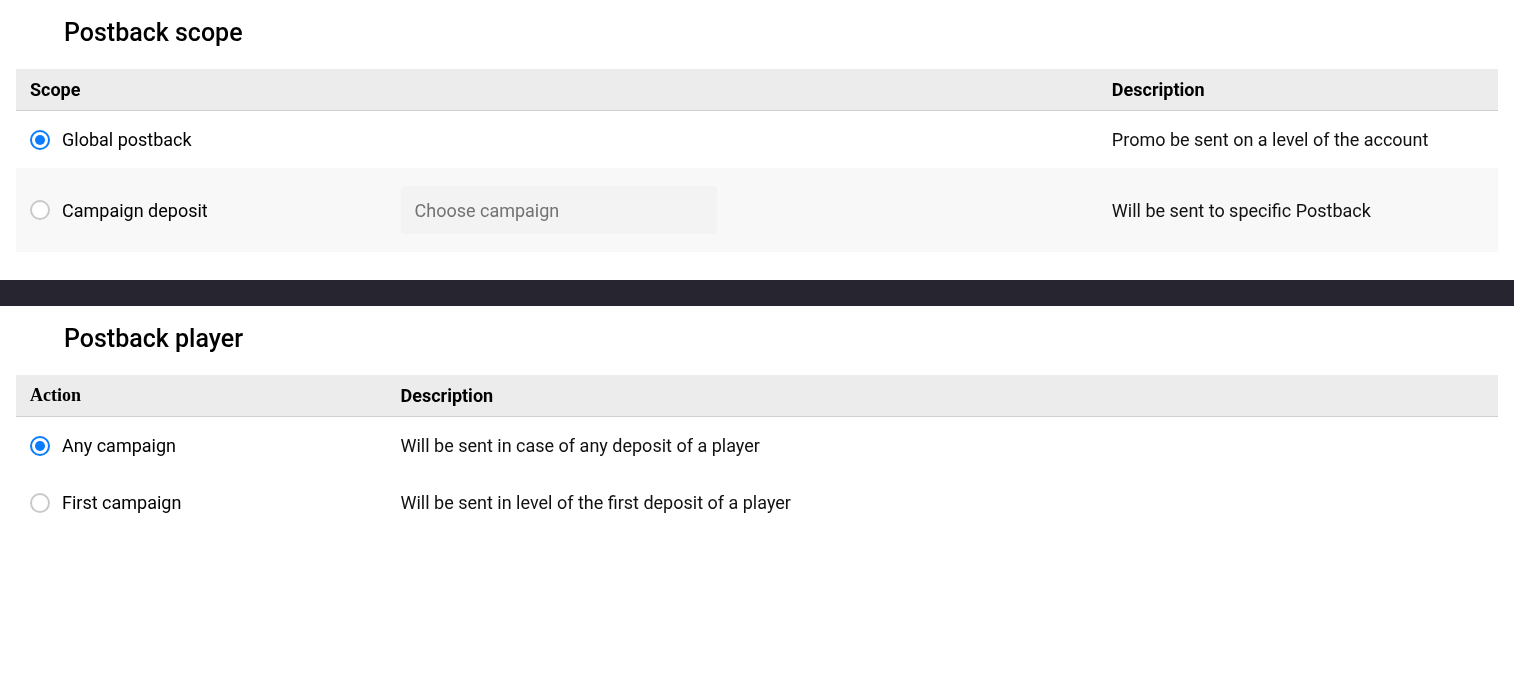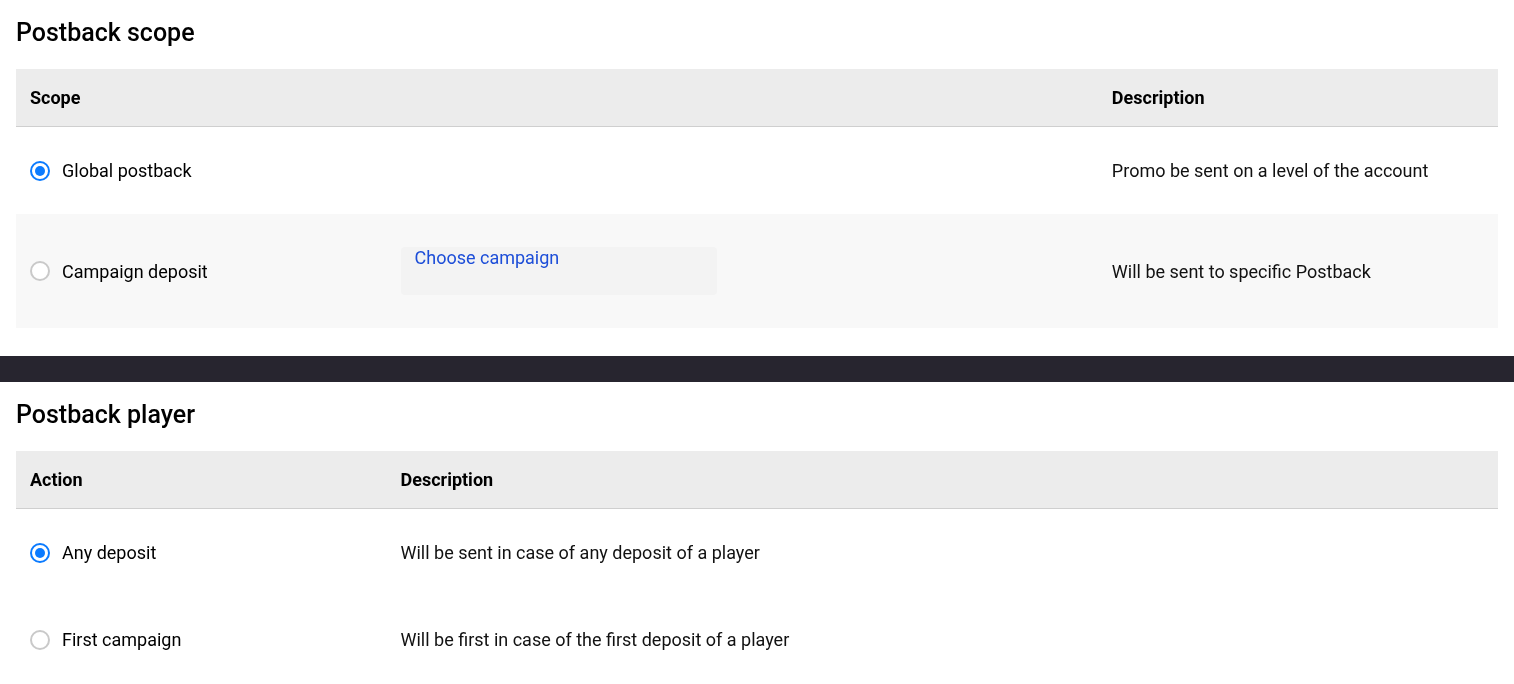--- a/index.html
+++ b/index.html
@@ -11,50 +11,51 @@
     width: 1514px;
   }
   .section {
     padding: 0 16px;
   }
   .section-title {
     font-size: 25px;
     font-weight: 500;
     color: #000;
     padding: 18px 0 22px 0;
+    margin-left: 48px;
   }
   .tbl {
     width: 100%;
     border-collapse: collapse;
   }
   .tbl thead tr {
     background: #ececec;
     border-bottom: 1px solid #cfcfcf;
   }
   .tbl thead th {
     text-align: left;
     font-weight: 700;
     font-size: 18px;
-    padding: 18px 14px;
+    padding: 10px 14px;
     color: #000;
   }
   .tbl tbody tr.alt {
     background: #f8f8f8;
   }
   .tbl tbody tr td {
-    padding: 33px 14px;
+    padding: 18px 14px;
     vertical-align: middle;
     font-size: 18px;
     color: #111;
   }
   .scope-col { width: 25%; }
   .selects-col { width: 48%; }
   .desc-col { width: 27%; }
 
-  .action-col { width: 25%; }
+  .action-col { width: 25%; font-family: Liberation Serif, serif; }
   .action-desc-col { width: 75%; }
 
   .radio-wrap {
     display: flex;
     align-items: center;
     gap: 12px;
   }
   .radio {
     width: 20px;
     height: 20px;
@@ -81,23 +82,24 @@
     display: flex;
     gap: 14px;
   }
   .faux-select {
     width: 316px;
     height: 48px;
     background: #f3f3f3;
     border: none;
     border-radius: 4px;
     padding: 0 14px;
-    color: #1d4ed8;
+    color: #737373;
     font-size: 18px;
     display: flex;
+    align-items: center;
   }
   .divider-band {
     height: 26px;
     background: #27252f;
     width: 100%;
     margin-top: 28px;
   }
 </style>
 </head>
 <body>
@@ -158,30 +160,30 @@
         <th class="action-col">Action</th>
         <th class="action-desc-col">Description</th>
       </tr>
     </thead>
     <tbody>
 
       <tr>
         <td>
           <div class="radio-wrap">
             <span class="radio checked"></span>
-            <span class="radio-label">Any deposit</span>
+            <span class="radio-label">Any campaign</span>
           </div>
         </td>
         <td>Will be sent in case of any deposit of a player</td>
       </tr>
 
       <tr>
         <td>
           <div class="radio-wrap">
             <span class="radio"></span>
             <span class="radio-label">First campaign</span>
           </div>
         </td>
-        <td>Will be first in case of the first deposit of a player</td>
+        <td>Will be sent in level of the first deposit of a player</td>
       </tr>
     </tbody>
   </table>
 </div>
 
 </body></html>

